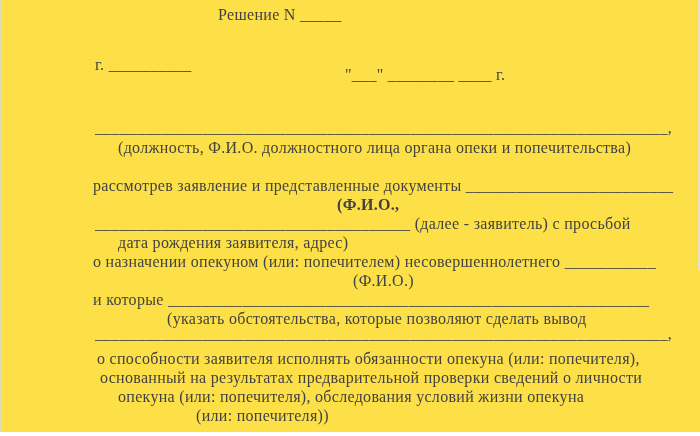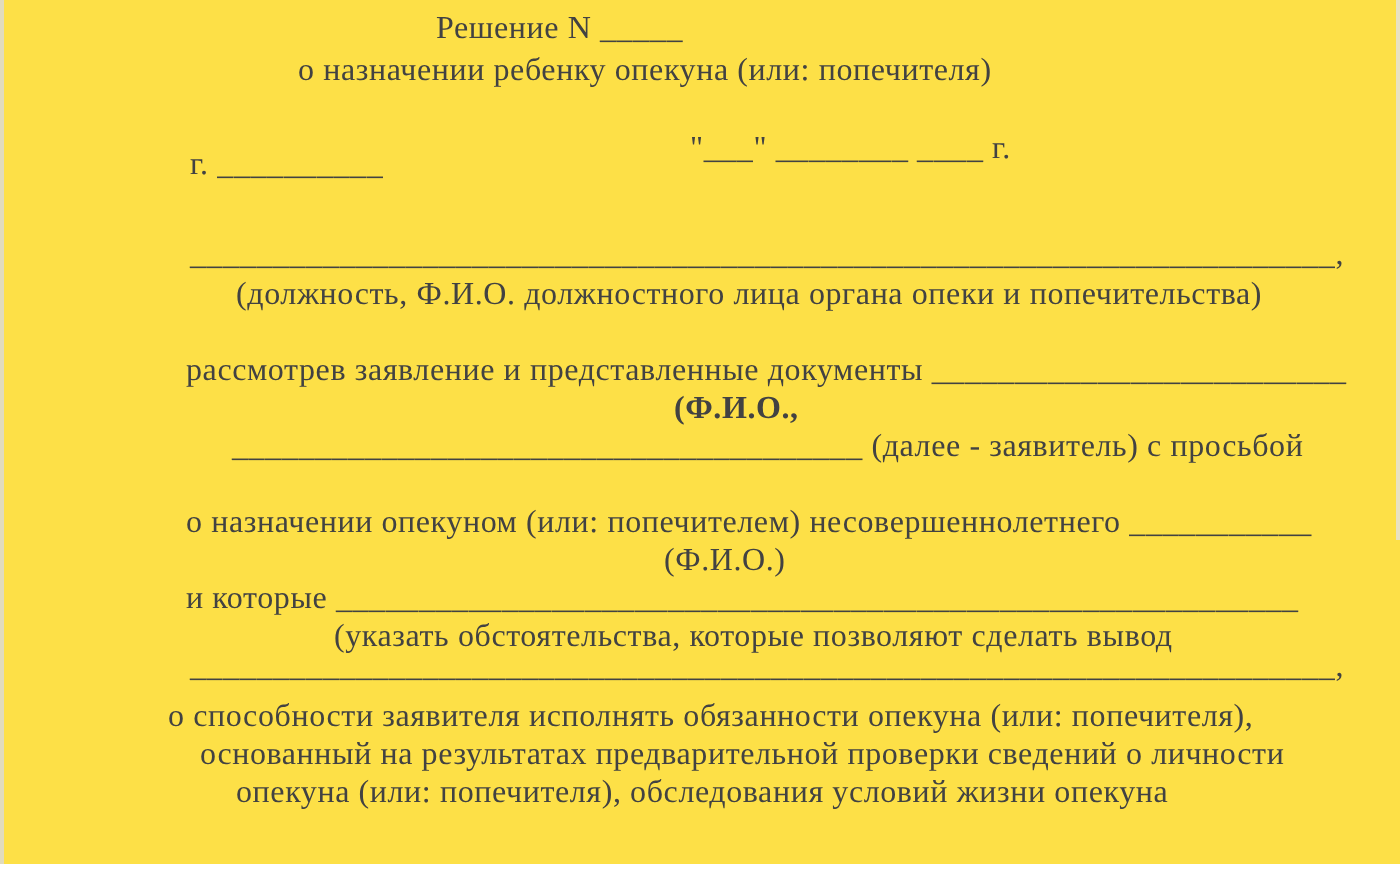--- a/index.html
+++ b/index.html
@@ -24,38 +24,39 @@
 </style>
 </head>
 <body>
 
 <div class="page">
 
   <div class="edge edge-left"></div>
   <div class="edge edge-right"></div>
 
   <div class="line" style="left:218px;top:5px;">Решение N _____</div>
-  <div class="line" style="left:149px;top:26px;">о назначении ребенку опекуна (или: попечителя)</div>
 
-  <div class="line" style="left:95px;top:73px;">г. __________</div>
+  <div class="line" style="left:95px;top:55px;">г. __________</div>
   <div class="line" style="left:345px;top:65px;">"___" ________ ____ г.</div>
 
   <div class="line" style="left:95px;top:118px;">_____________________________________________________________________,</div>
   <div class="line" style="left:93px;top:176px;">рассмотрев заявление и представленные документы _________________________</div>
 
   <div class="line" style="left:118px;top:138px;">(должность, Ф.И.О. должностного лица органа опеки и попечительства)</div>
   <div class="line" style="left:337px;top:195px;font-weight:bold;">(Ф.И.О.,</div>
 
-  <div class="line" style="left:95px;top:214px;margin-left:21px;">______________________________________ (далее - заявитель) с просьбой</div>
+  <div class="line" style="left:95px;top:214px;">______________________________________ (далее - заявитель) с просьбой</div>
+  <div class="line" style="left:118px;top:233px;">дата рождения заявителя, адрес)</div>
 
   <div class="line" style="left:93px;top:252px;">о назначении опекуном (или: попечителем) несовершеннолетнего ___________</div>
-  <div class="line" style="left:332px;top:271px;">(Ф.И.О.)</div>
+  <div class="line" style="left:353px;top:271px;">(Ф.И.О.)</div>
 
   <div class="line" style="left:93px;top:290px;">и которые __________________________________________________________</div>
   <div class="line" style="left:155px;top:309px;margin-left:12px;">(указать обстоятельства, которые позволяют сделать вывод</div>
 
   <div class="line" style="left:95px;top:324px;">_____________________________________________________________________,</div>
 
-  <div class="line" style="left:84px;top:349px;">о способности заявителя исполнять обязанности опекуна (или: попечителя),</div>
+  <div class="line" style="left:97px;top:349px;">о способности заявителя исполнять обязанности опекуна (или: попечителя),</div>
   <div class="line" style="left:100px;top:368px;">основанный на результатах предварительной проверки сведений о личности</div>
   <div class="line" style="left:118px;top:387px;">опекуна (или: попечителя), обследования условий жизни опекуна</div>
+  <div class="line" style="left:196px;top:406px;">(или: попечителя))</div>
 
 </div>
 
 </body></html>

